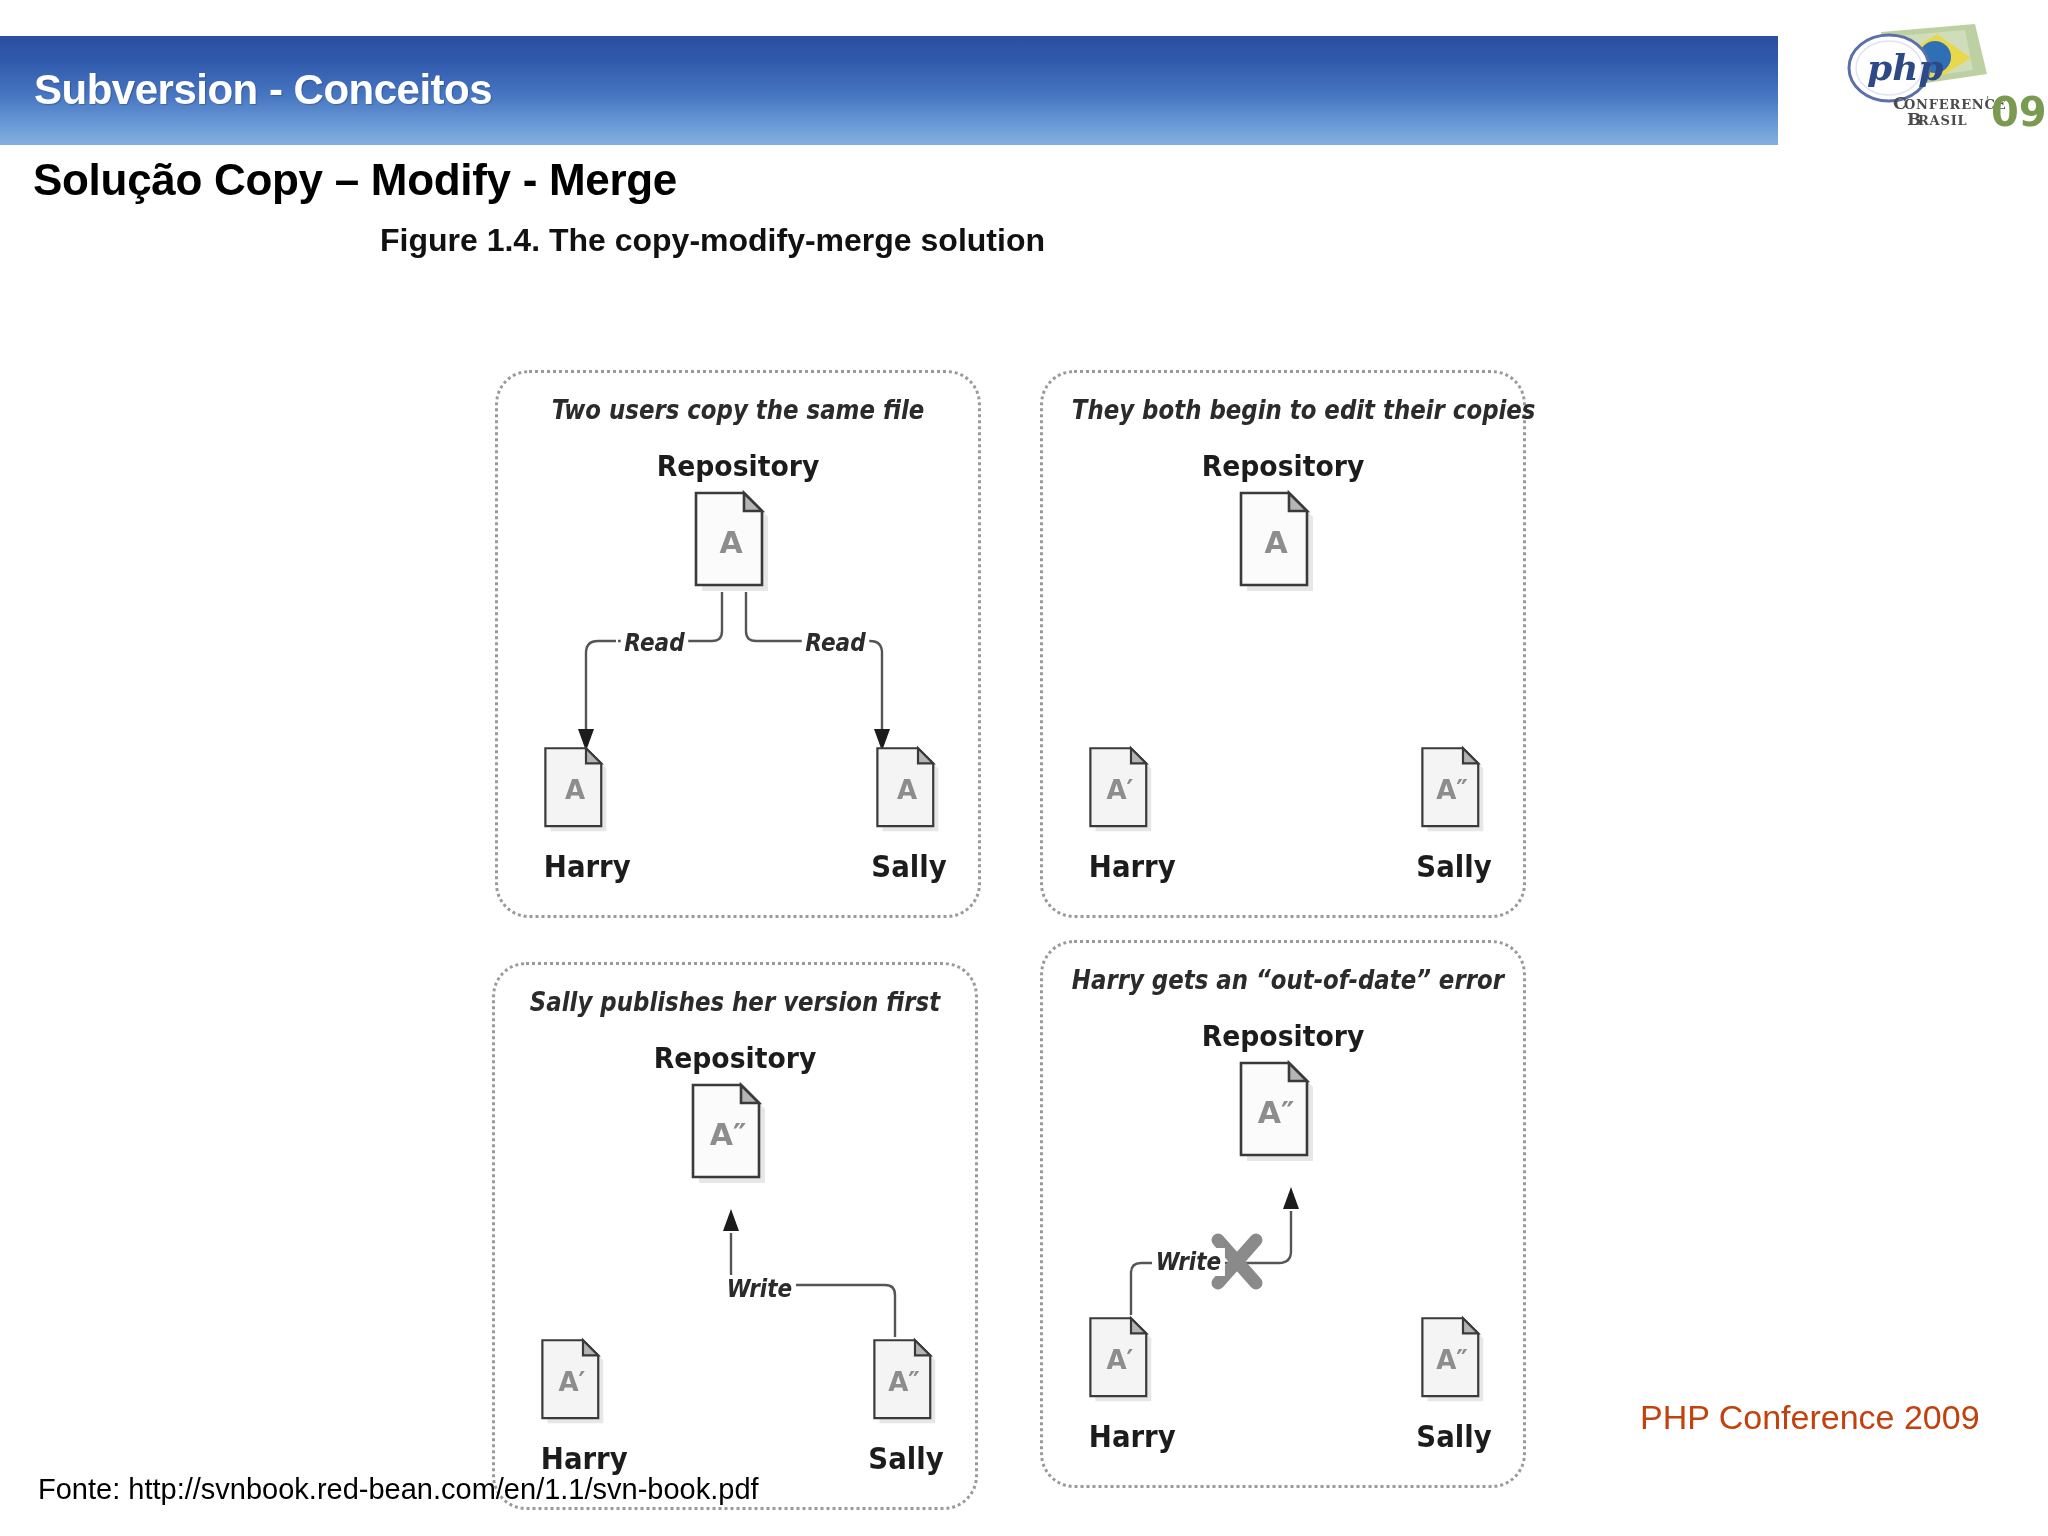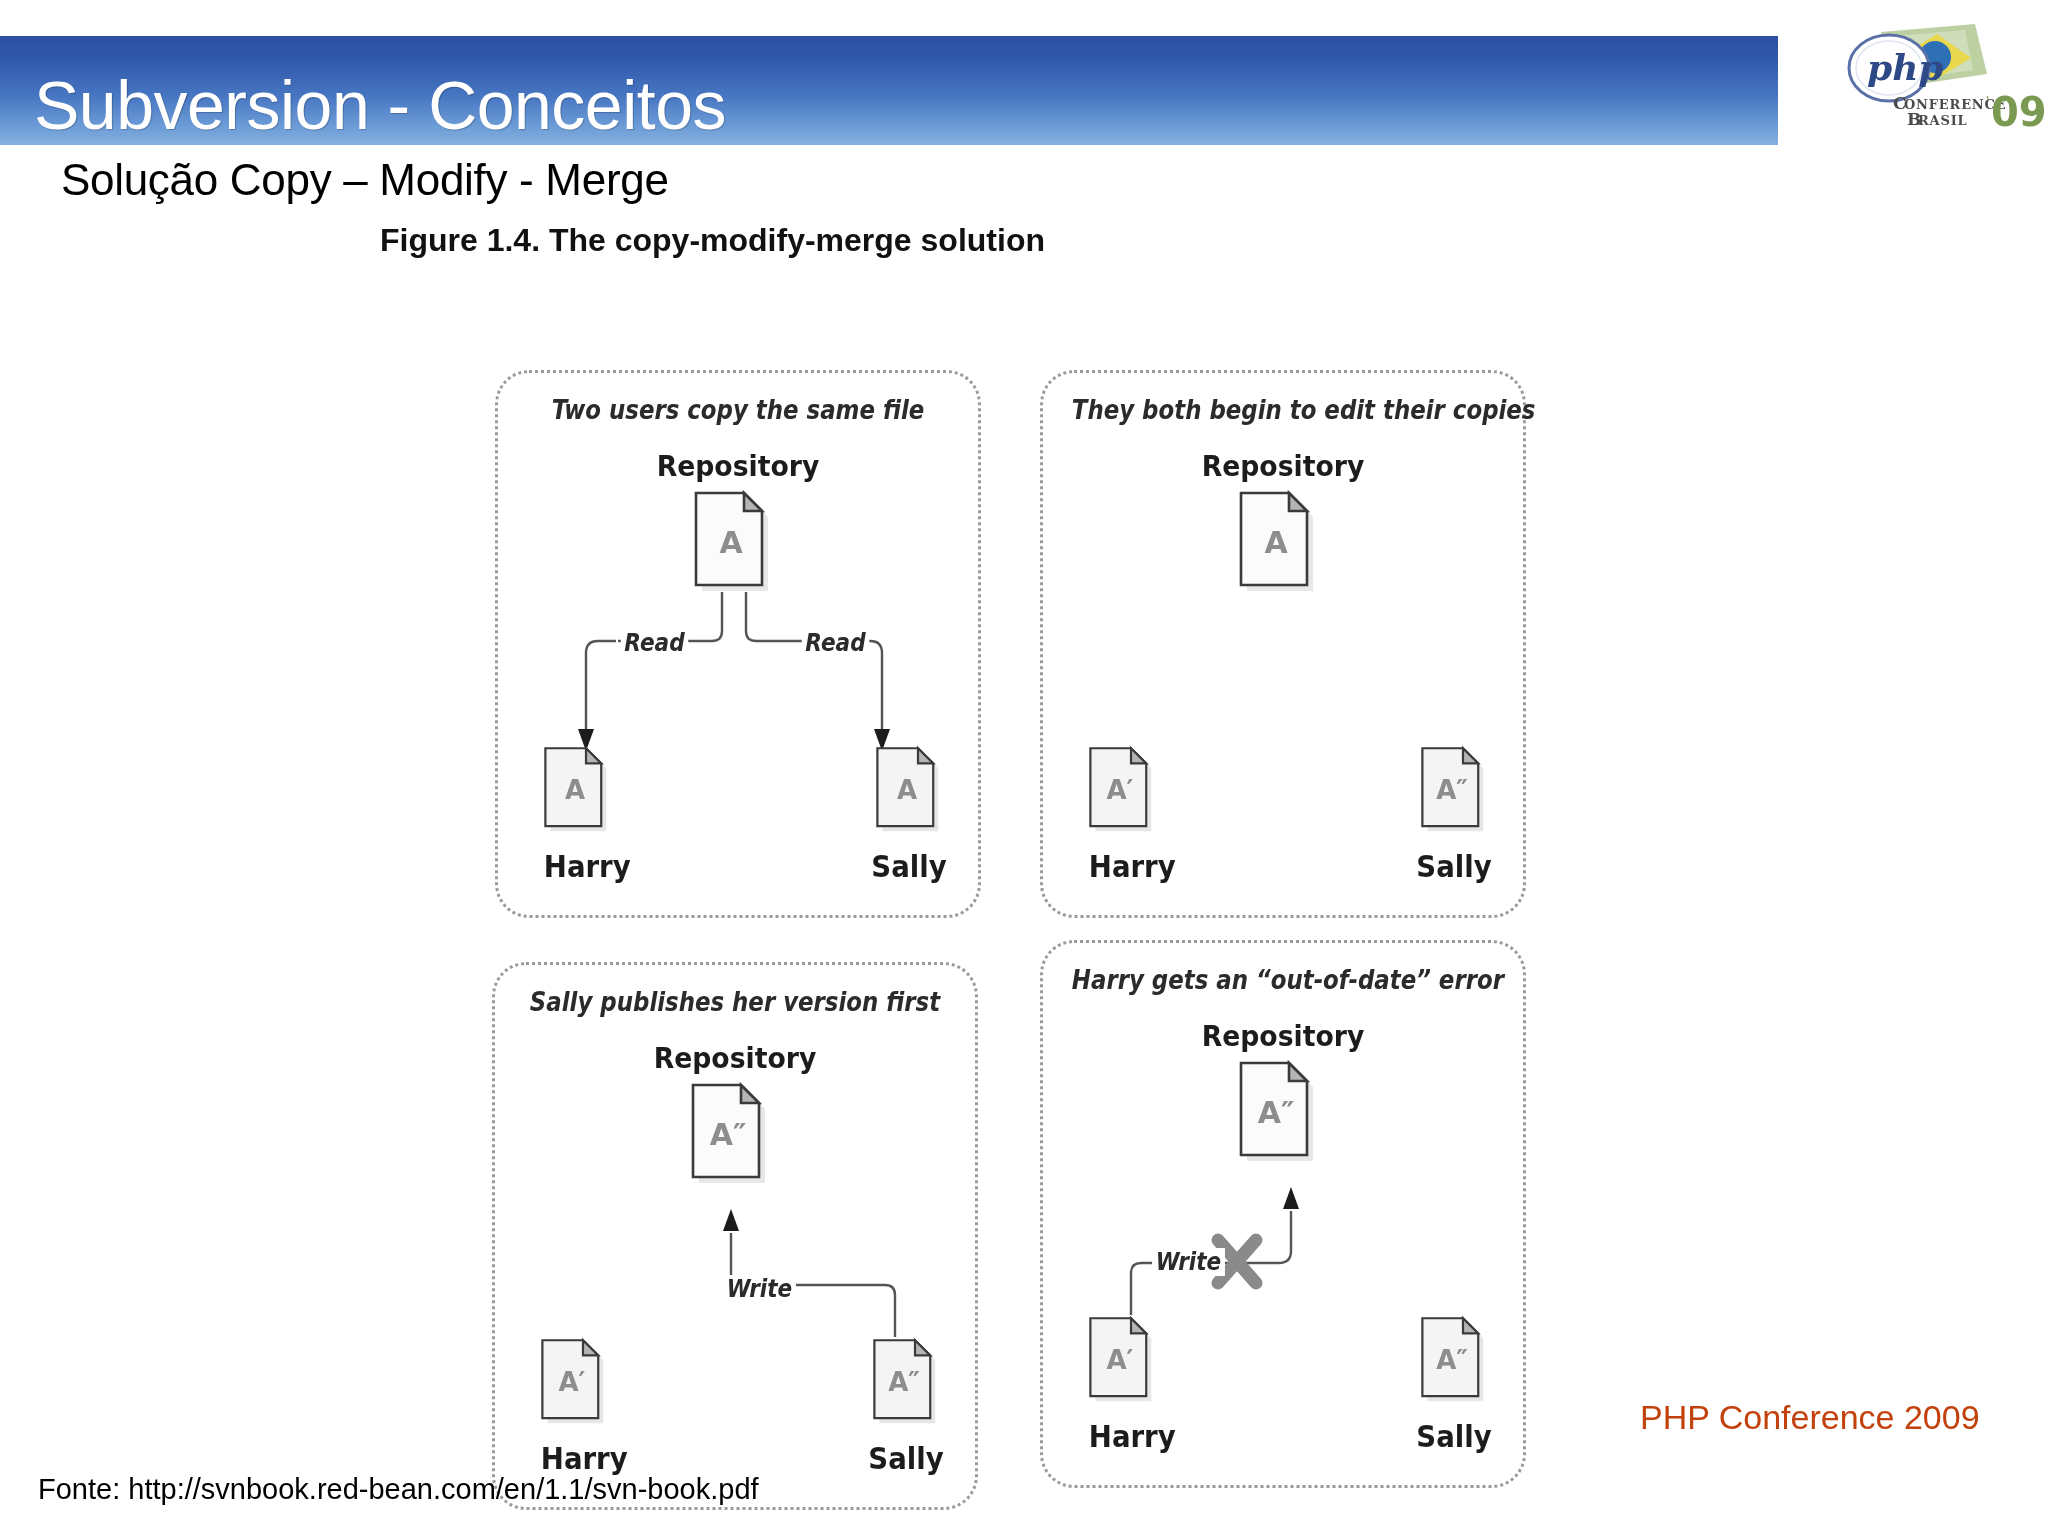--- a/index.html
+++ b/index.html
@@ -27,22 +27,22 @@
         #2b4fa0 0%,
         #3059ab 22%,
         #4776c2 55%,
         #6b9bd6 82%,
         #84b0e0 100%);
   }
   .header-title {
     position: absolute;
     left: 34px;
     top: 30px;
-    font-size: 68px;
-    font-weight: normal;
+    font-size: 42px;
+    font-weight: bold;
     color: #ffffff;
     letter-spacing: -0.5px;
     white-space: nowrap;
     text-shadow: 1px 1px 1px rgba(0,0,0,0.22);
   }
 
   
   .logo {
     position: absolute;
     left: 1845px;
@@ -51,25 +51,24 @@
     height: 118px;
   }
   .logo svg { display: block; }
 
   
   .slide-title {
     position: absolute;
     left: 33px;
     top: 155px;
     font-size: 44px;
-    font-weight: normal;
+    font-weight: bold;
     color: #000000;
     letter-spacing: -0.3px;
     white-space: nowrap;
-    margin-left: 28px;
   }
 
   
   .figure-caption {
     position: absolute;
     left: 380px;
     top: 222px;
     font-size: 32px;
     font-weight: bold;
     color: #111111;

